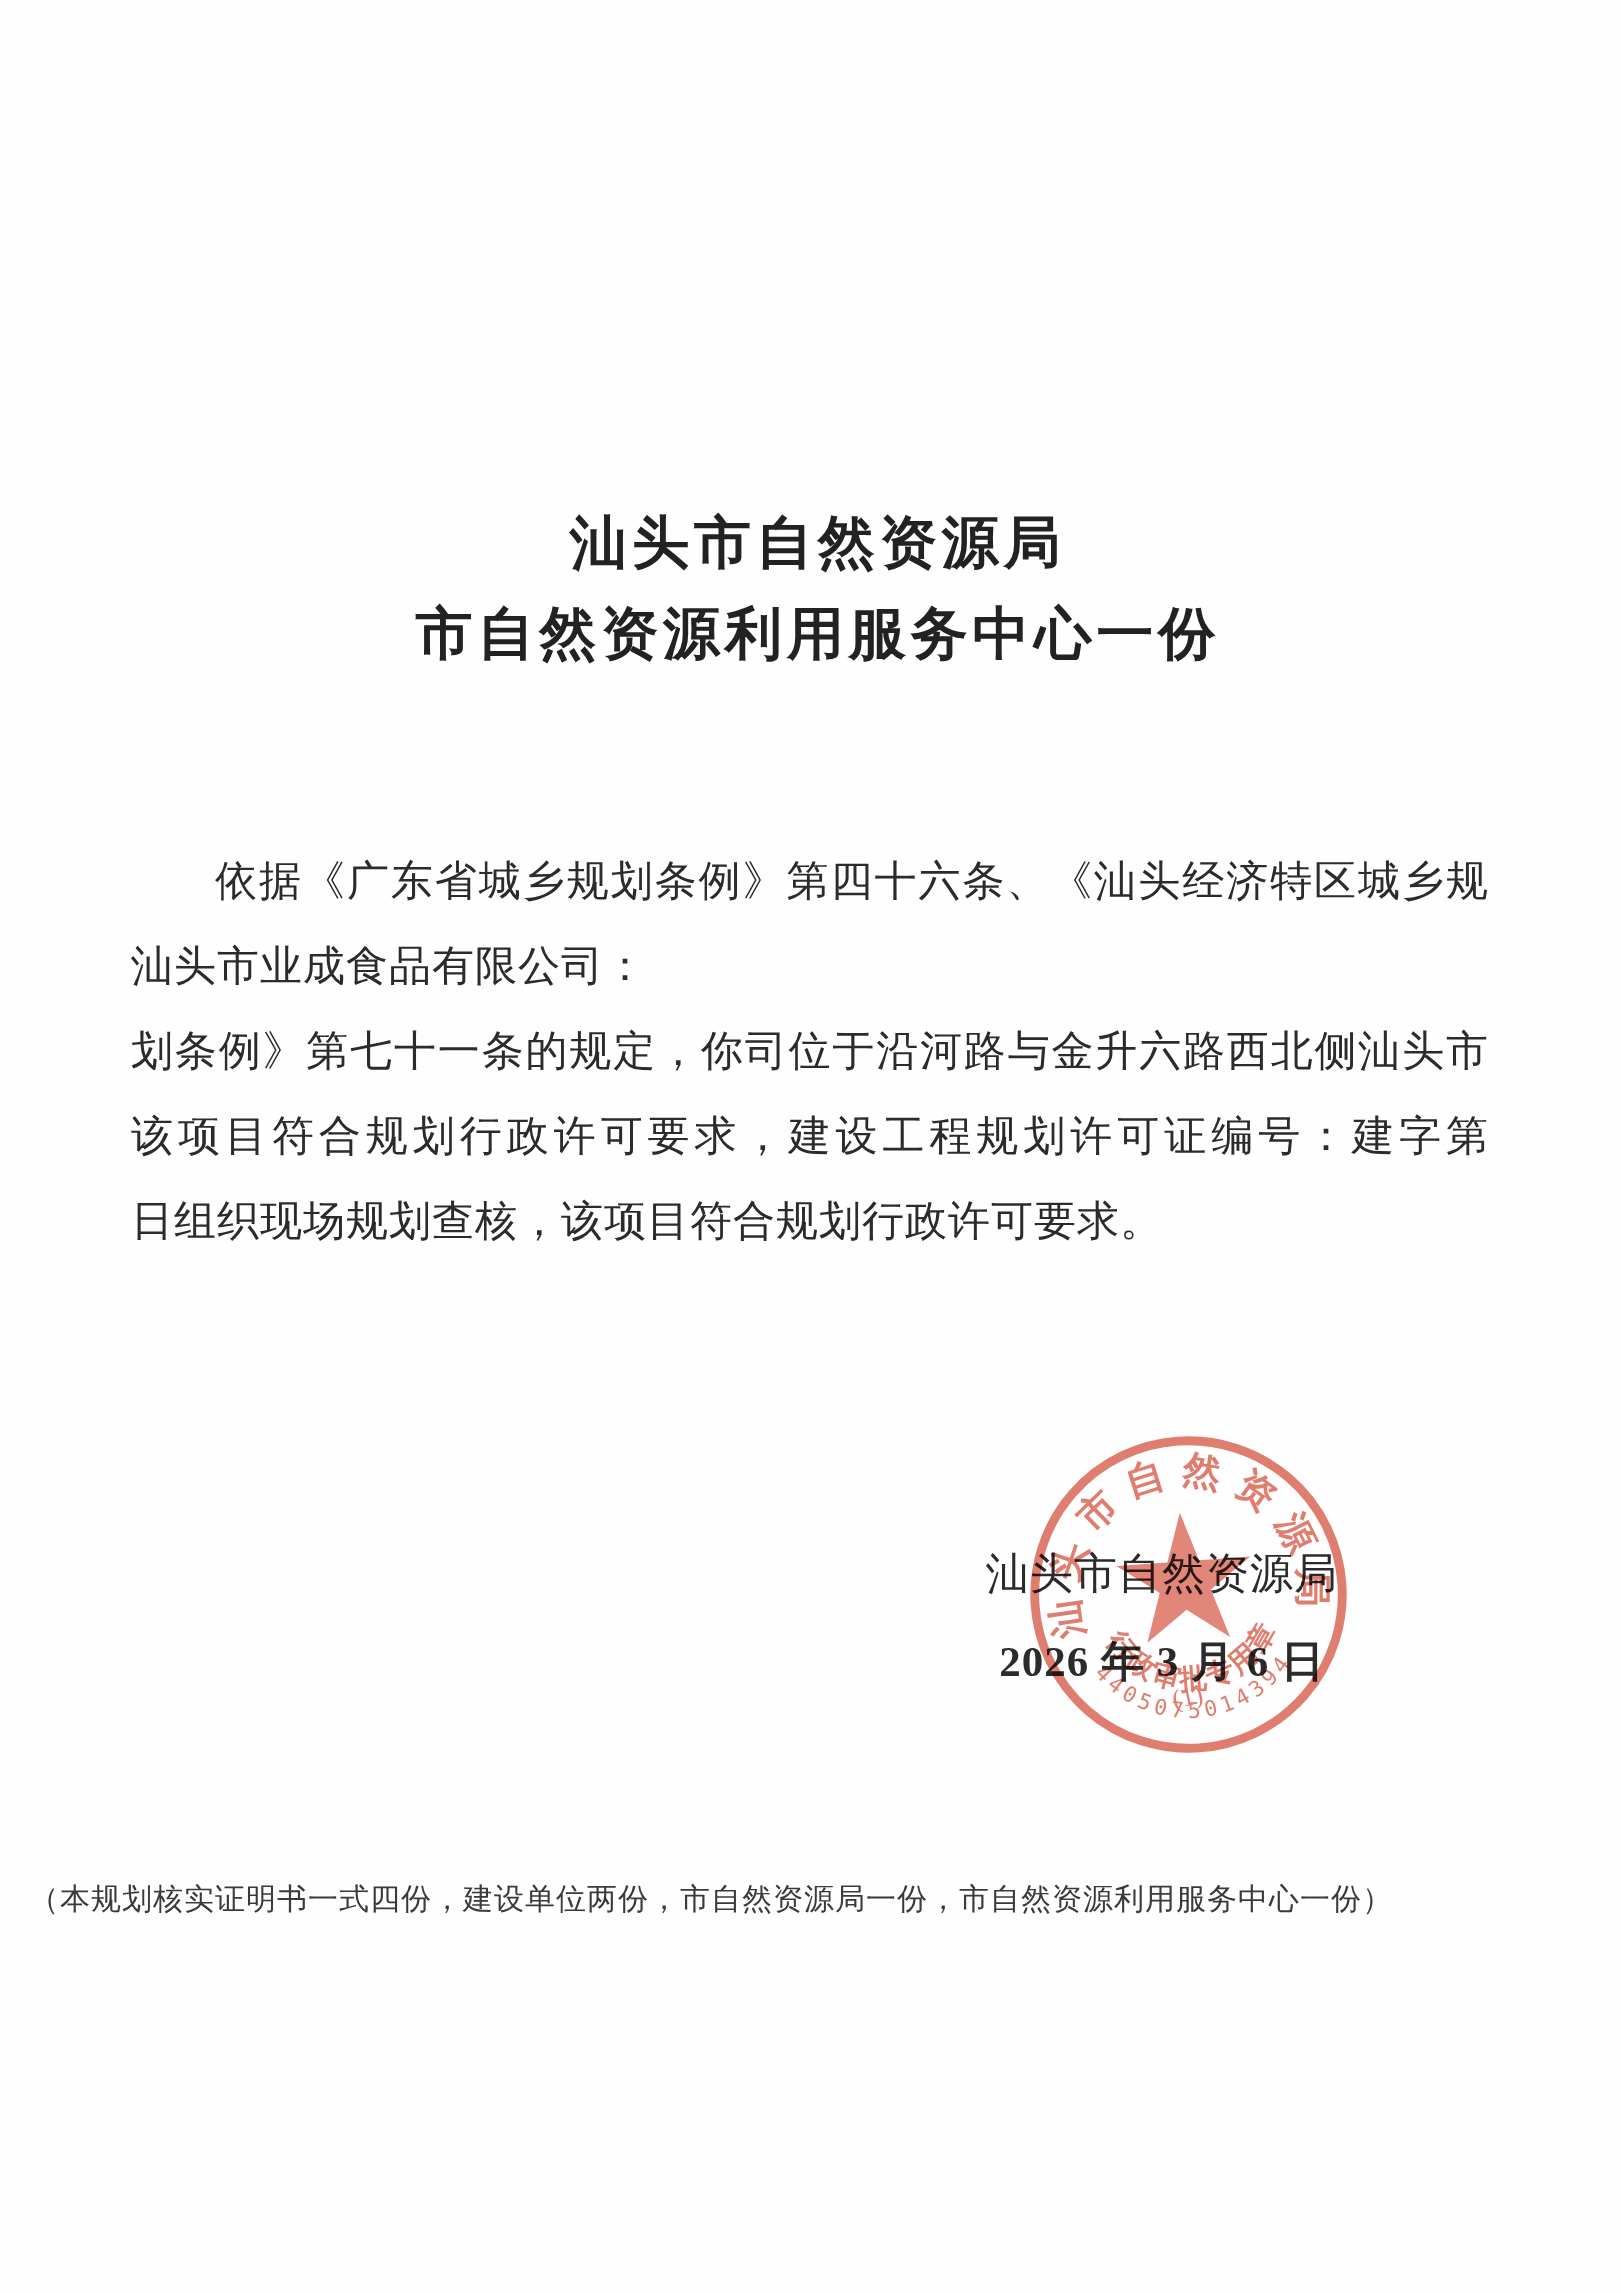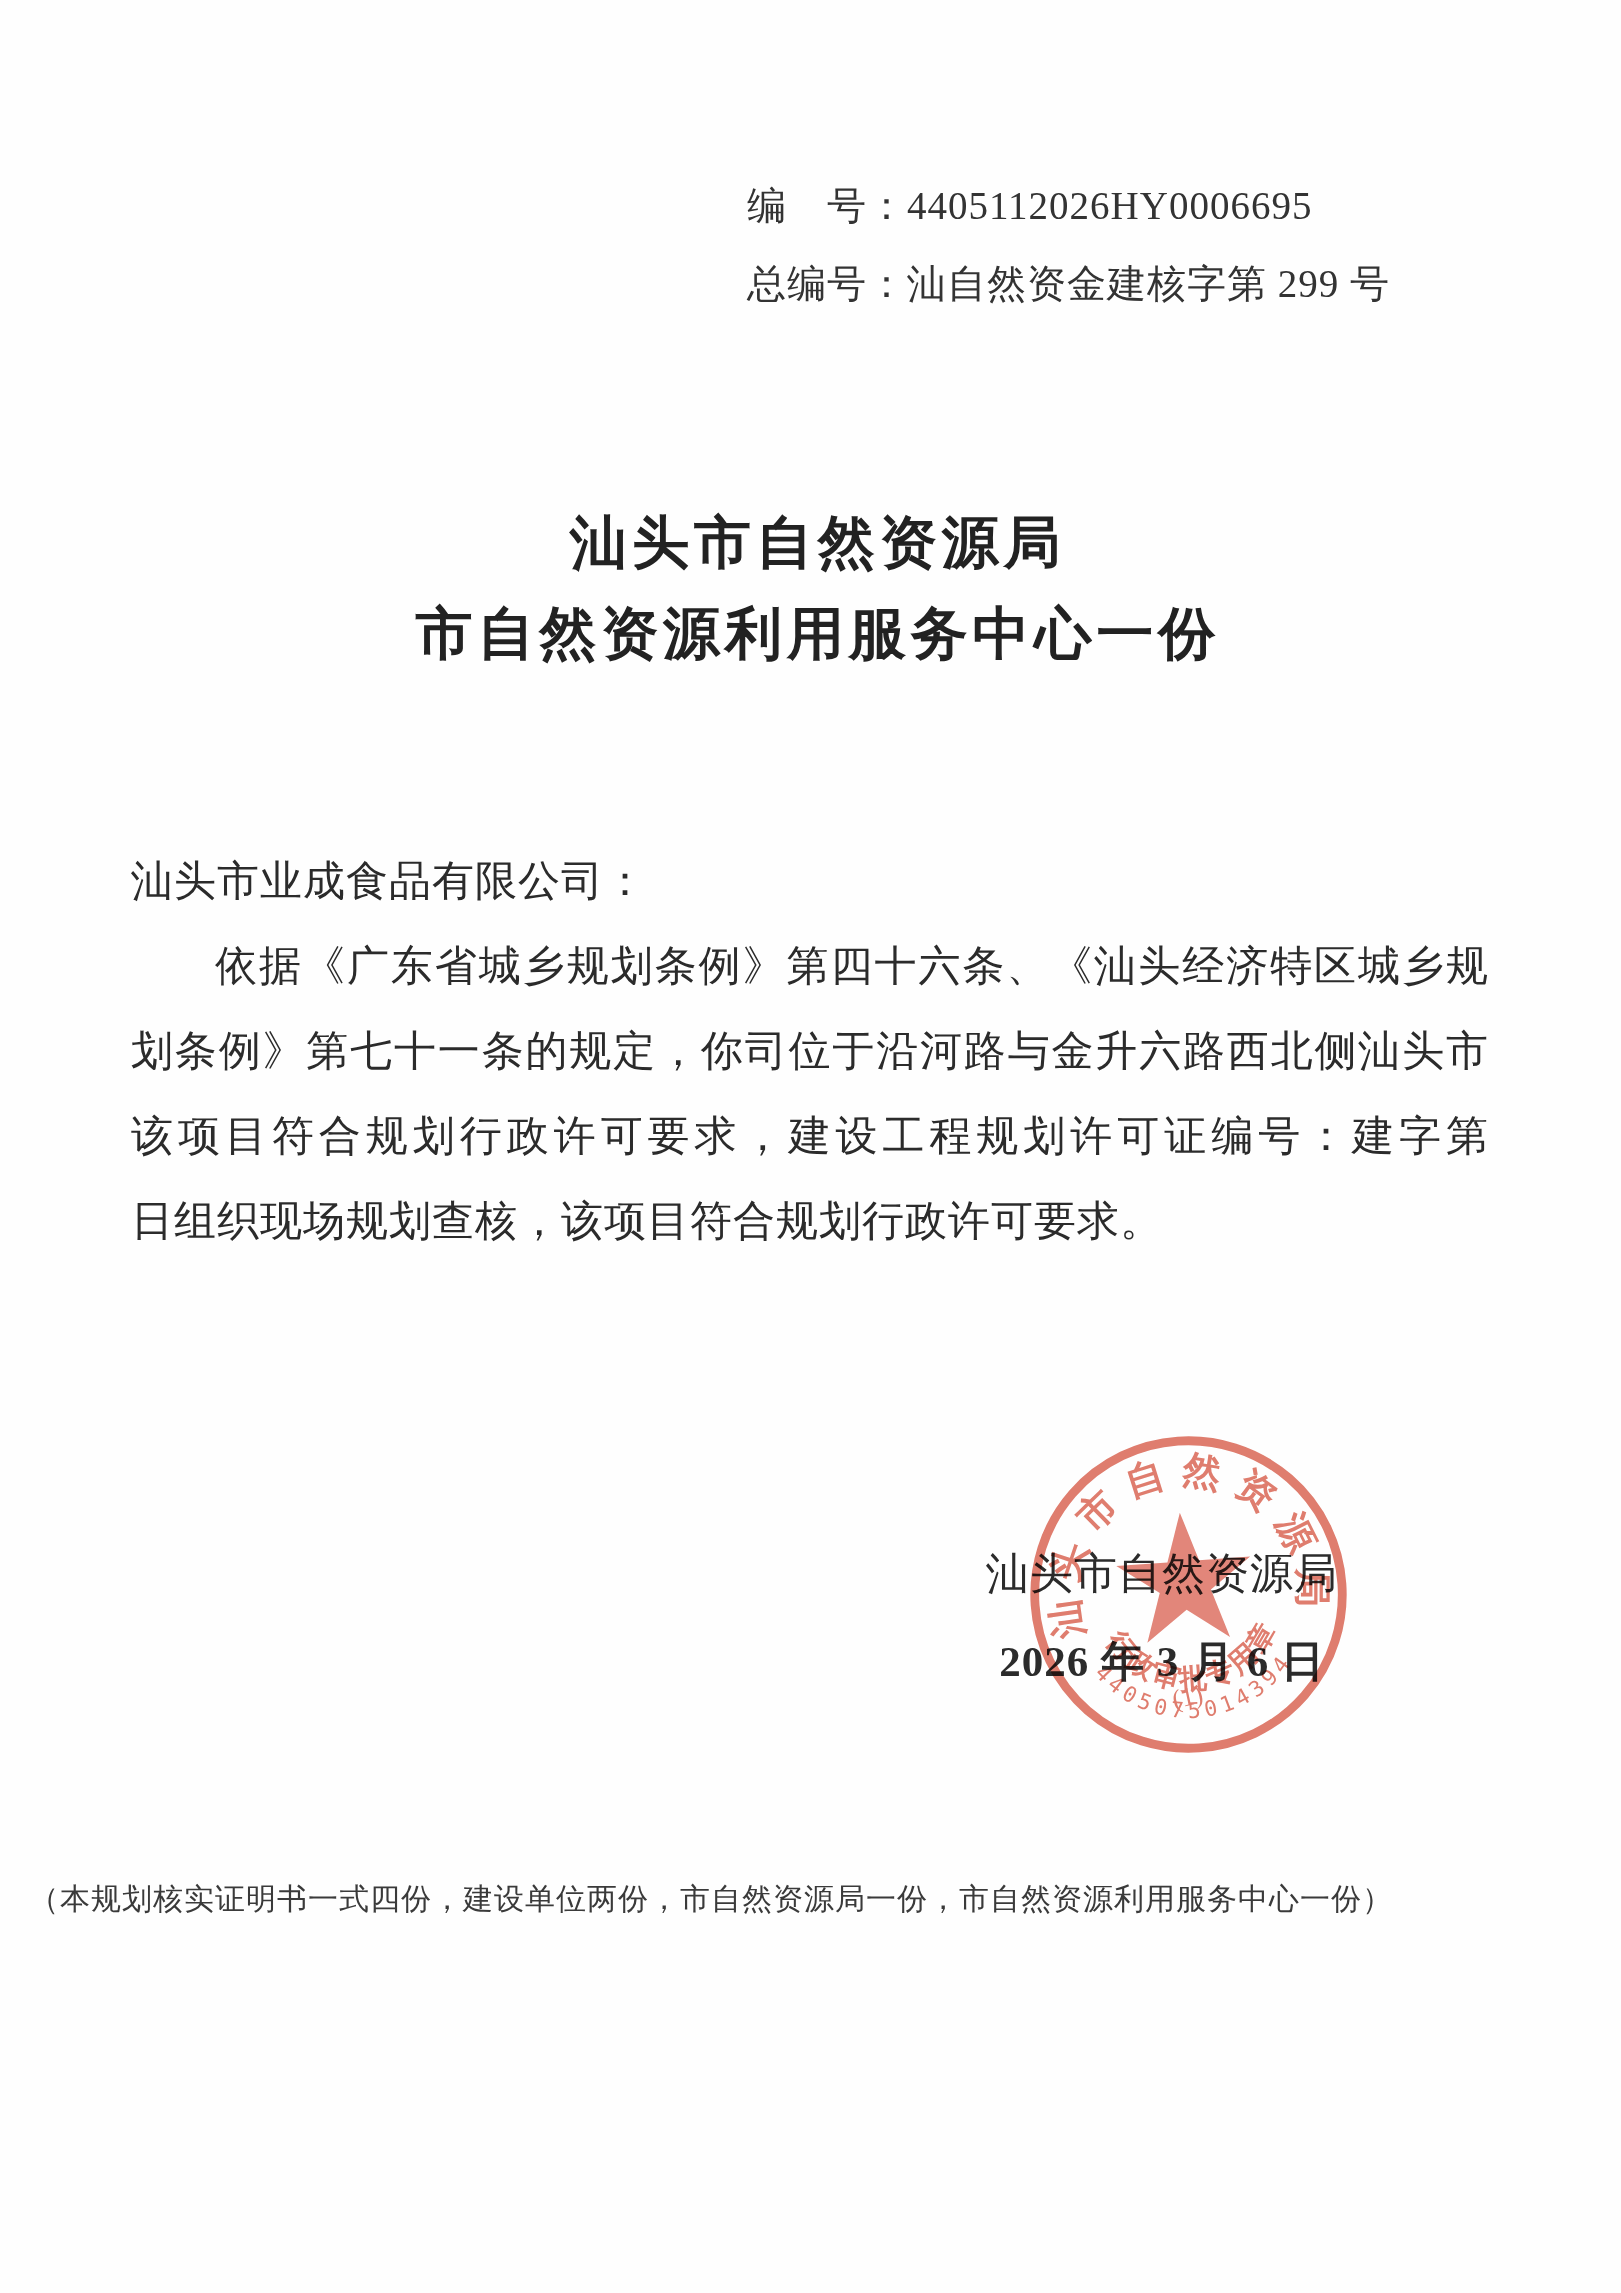--- a/index.html
+++ b/index.html
@@ -58,33 +58,29 @@
     font-size:30px;letter-spacing:1px;color:#3a3a3a;
     white-space:nowrap;
     margin-top:12px;
   }
 </style>
 </head>
 <body>
 
 <div class="page">
 
-  <div class="header-ids">
-    <div><span>编　号：</span><span>4405112026HY0006695</span></div>
-    <div><span>总编号：</span><span>汕自然资金建核字第 299 号</span></div>
-  </div>
 
   <div class="doc-title">
     <div>汕头市自然资源局</div>
     <div>市自然资源利用服务中心一份</div>
   </div>
 
   <div class="body-block">
+    <div class="body-line jline indent">依据《广东省城乡规划条例》第四十六条、《汕头经济特区城乡规</div>
     <div class="body-line">汕头市业成食品有限公司：</div>
-    <div class="body-line jline indent">依据《广东省城乡规划条例》第四十六条、《汕头经济特区城乡规</div>
     <div class="body-line jline">划条例》第七十一条的规定，你司位于沿河路与金升六路西北侧汕头市</div>
     <div class="body-line jline">该项目符合规划行政许可要求，建设工程规划许可证编号：建字第</div>
     <div class="body-line">日组织现场规划查核，该项目符合规划行政许可要求。</div>
   </div>
 
   <div class="sig-agency">汕头市自然资源局</div>
   <div class="sig-date">2026 年 3 月 6 日</div>
 
   <svg class="seal" viewBox="0 0 340 340" xmlns="http://www.w3.org/2000/svg">
     <defs>

